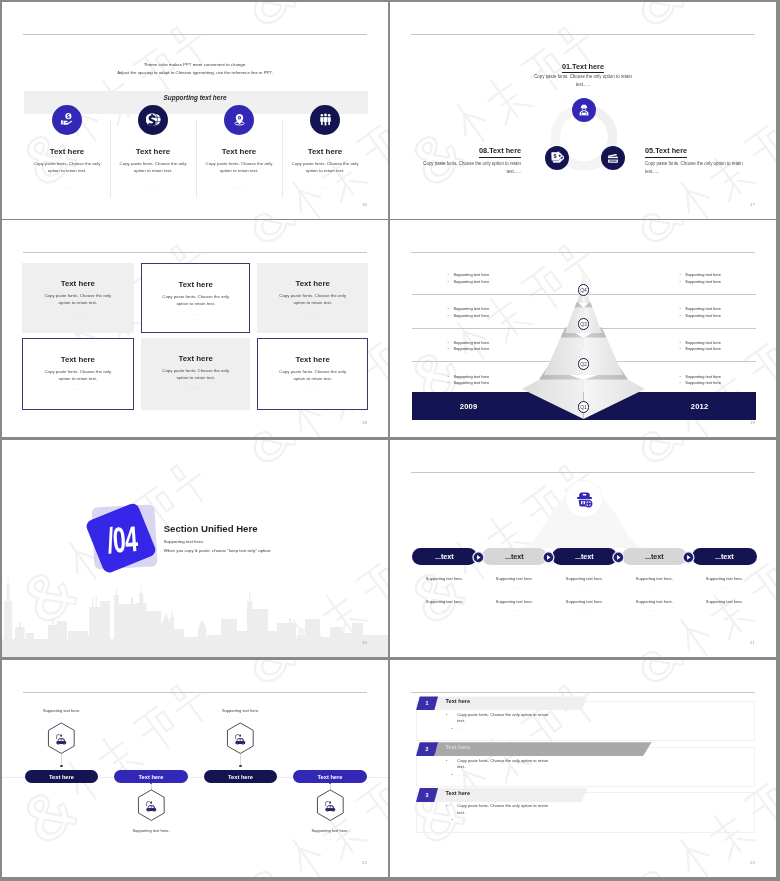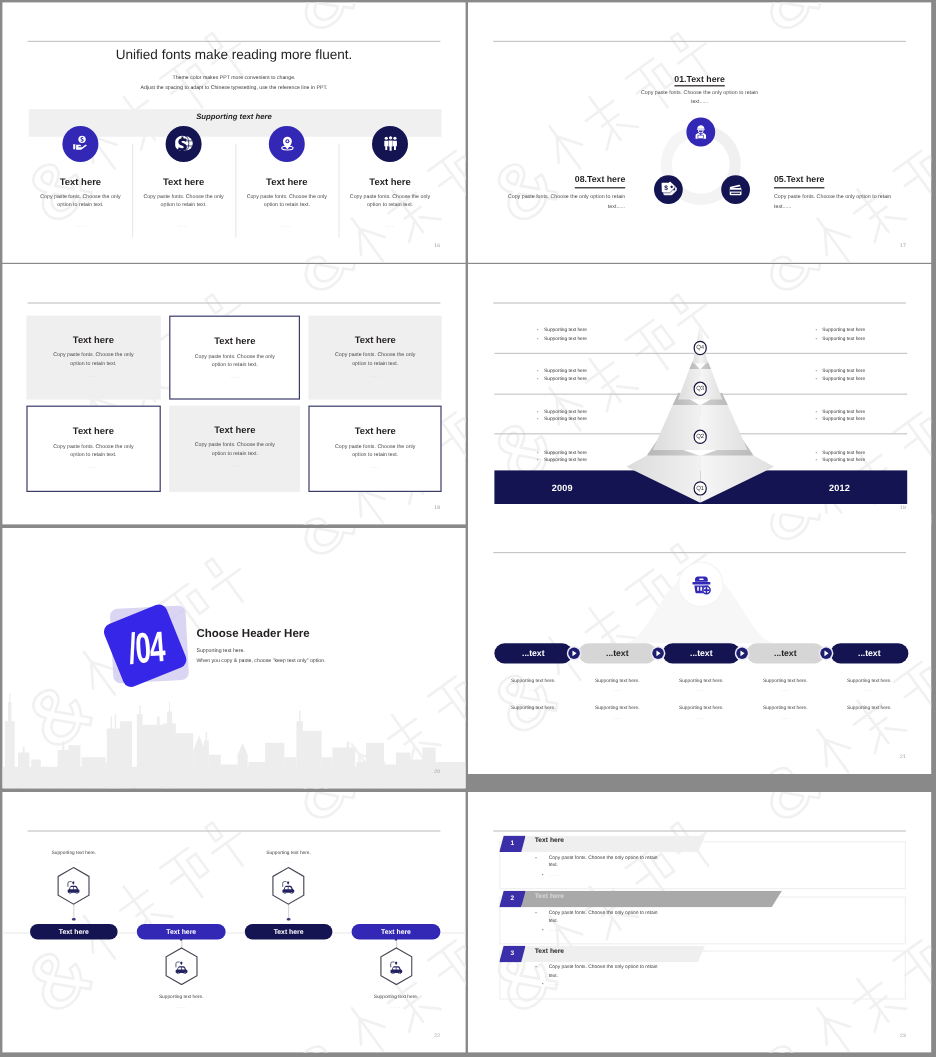--- a/index.html
+++ b/index.html
@@ -1,19 +1,19 @@
 <!DOCTYPE html>
 <html><head><meta charset="utf-8"><style>
 html,body{margin:0;padding:0;background:#fff;}
 body{width:780px;height:881px;font-family:"Liberation Sans",sans-serif;}
 #page{position:relative;width:780px;height:881px;background:#898989;overflow:hidden;}
 .slide{position:absolute;width:386px;height:217px;background:#fff;overflow:hidden;box-sizing:border-box;}
 #s1{left:2px;top:2px}   #s2{left:390px;top:2px}
 #s3{left:2px;top:220px} #s4{left:390px;top:220px}
-#s5{left:2px;top:440px} #s6{left:390px;top:428px}
+#s5{left:2px;top:440px} #s6{left:390px;top:440px}
 #s7{left:2px;top:660px} #s8{left:390px;top:660px}
 .hrtop{position:absolute;left:21px;width:344px;top:32px;height:1px;background:#c6c6c6;}
 .pg{position:absolute;right:21px;bottom:12px;font-size:4.2px;color:#999;letter-spacing:.2px;}
 .wm{position:absolute;left:-80px;top:-80px;width:600px;height:400px;pointer-events:none;}
 .ico{display:block;}
 
 .s1title{position:absolute;left:0;width:386px;top:38.3px;text-align:center;font-size:11.3px;color:#231f20;}
 .s1sub1{position:absolute;left:0;width:386px;top:59.5px;text-align:center;font-size:4.35px;color:#3c3c3c;}
 .s1sub2{position:absolute;left:0;width:386px;top:67.5px;text-align:center;font-size:4.35px;color:#3c3c3c;}
 .s1band{position:absolute;left:22px;width:344px;top:89.1px;height:22.5px;background:#f0f0f0;}
@@ -114,21 +114,20 @@
           <use href="#wmg" transform="rotate(-36 100 110) translate(-185 140)"></use>
           <use href="#wmg" transform="rotate(-36 100 110) translate(25 140)"></use>
           <use href="#wmg" transform="rotate(-36 100 110) translate(235 140)"></use>
           <use href="#wmg" transform="rotate(-36 100 110) translate(-80 290)"></use>
           <use href="#wmg" transform="rotate(-36 100 110) translate(130 290)"></use>
           <use href="#wmg" transform="rotate(-36 100 110) translate(340 290)"></use>
         </g>
       </svg>
 
 <div class="hrtop"></div>
-<div class="s1title">Unified fonts make reading more fluent.</div>
 <div class="s1sub1">Theme color makes PPT more convenient to change.</div>
 <div class="s1sub2">Adjust the spacing to adapt to Chinese typesetting, use the reference line in PPT.</div>
 <div class="s1band"></div>
 <div class="s1bandlbl">Supporting text here</div>
 <div class="s1circ" style="left:50px;background:#3328B5">
         <svg class="ico" viewBox="0 0 24 24" width="15" height="15">
           <circle cx="13.4" cy="6.6" r="4.9" fill="#fff"></circle>
 <path d="M13.4 3.0c-.3 0-.55.25-.55.55v.35c-.95.15-1.6.78-1.6 1.6 0 .95.73 1.42 1.77 1.68.85.21 1.06.41 1.06.73 0 .35-.33.59-.85.59-.59 0-1.12-.24-1.47-.47l-.39 1.0c.35.26.88.45 1.47.51v.41c0 .3.25.55.55.55s.55-.25.55-.55v-.41c1.04-.15 1.68-.83 1.68-1.69 0-.85-.47-1.38-1.65-1.71-.85-.24-1.18-.41-1.18-.71 0-.26.24-.53.77-.53.59 0 1.0.2 1.24.33l.38-.99c-.3-.15-.68-.28-1.18-.32V3.55c0-.3-.25-.55-.55-.55z" fill="#3328B5"></path>
 <rect x="1.6" y="13.0" width="2.8" height="6.8" rx=".3" fill="#fff"></rect>
 <path d="M5.5 13.8h4.3c1.5 0 2.65.95 2.65 2.05H8.5v1.35h4.0c.6 0 1.05-.17 1.5-.5l3.4-2.5c.8-.59 1.95-.37 2.45.47l-7.2 5.3c-.45.33-.95.5-1.5.5H5.5z" fill="#fff"></path>
@@ -472,21 +471,21 @@
 <path d="M328 90 V60 h12 v30 Z"></path>
 <path d="M340 90 V66 h11 v24 Z"></path>
 <path d="M350 90 V56 h11 v34 Z"></path>
 <path d="M360 90 V68 h26 v22 Z"></path>
 </g>
 </svg>
 <div class="s5sq2"></div>
 <div class="s5sq">
         <span class="s5num">/04</span>
       </div>
-<div class="s5ttl">Choose Header Here</div>
+<div class="s5ttl">Section Unified Here</div>
 <div class="s5s1">Supporting text here.</div>
 <div class="s5s2">When you copy &amp; paste, choose "keep text only" option.</div>
 <div class="pg">20</div>
 </div>
 <div class="slide" id="s6">
 <svg class="wm" width="600" height="400" viewBox="0 0 460 310">
         <defs>
           <g id="wmg" fill="none" stroke="#f1f1f1" stroke-width="1.7" stroke-linejoin="round" stroke-linecap="round">
             <path d="M27.5 8.2c-5.8 0-9.6 3.4-9.6 8.0 0 2.6 1.2 4.8 3.2 6.8-4.4 2.3-7.8 5.6-7.8 10.7 0 6.1 5.2 10.2 12.2 10.2 4.9 0 8.7-1.9 11.4-4.8l4.6 4.6 3.5-3.3-4.8-4.9c2.0-3.0 3.2-6.6 3.4-10.4h-5.0c-.1 2.5-.8 4.8-1.9 6.8l-8.4-8.7c4.3-2.1 7.6-4.5 7.6-8.5 0-4.1-3.7-6.5-8.4-6.5zm.2 4.1c2.4 0 3.8 1.1 3.8 3.0 0 2.2-2.1 3.6-5.5 5.3-1.5-1.6-2.3-3.1-2.3-4.8 0-2.0 1.7-3.5 4.0-3.5zm-3.2 14.5l9.6 10.0c-1.8 1.9-4.3 3.1-7.4 3.1-4.3 0-7.3-2.6-7.3-6.3 0-3.0 2.1-5.2 5.1-6.8z"></path>
             <path d="M66 11l-9 14.5M66 11l10 14M66 3v34"></path>

